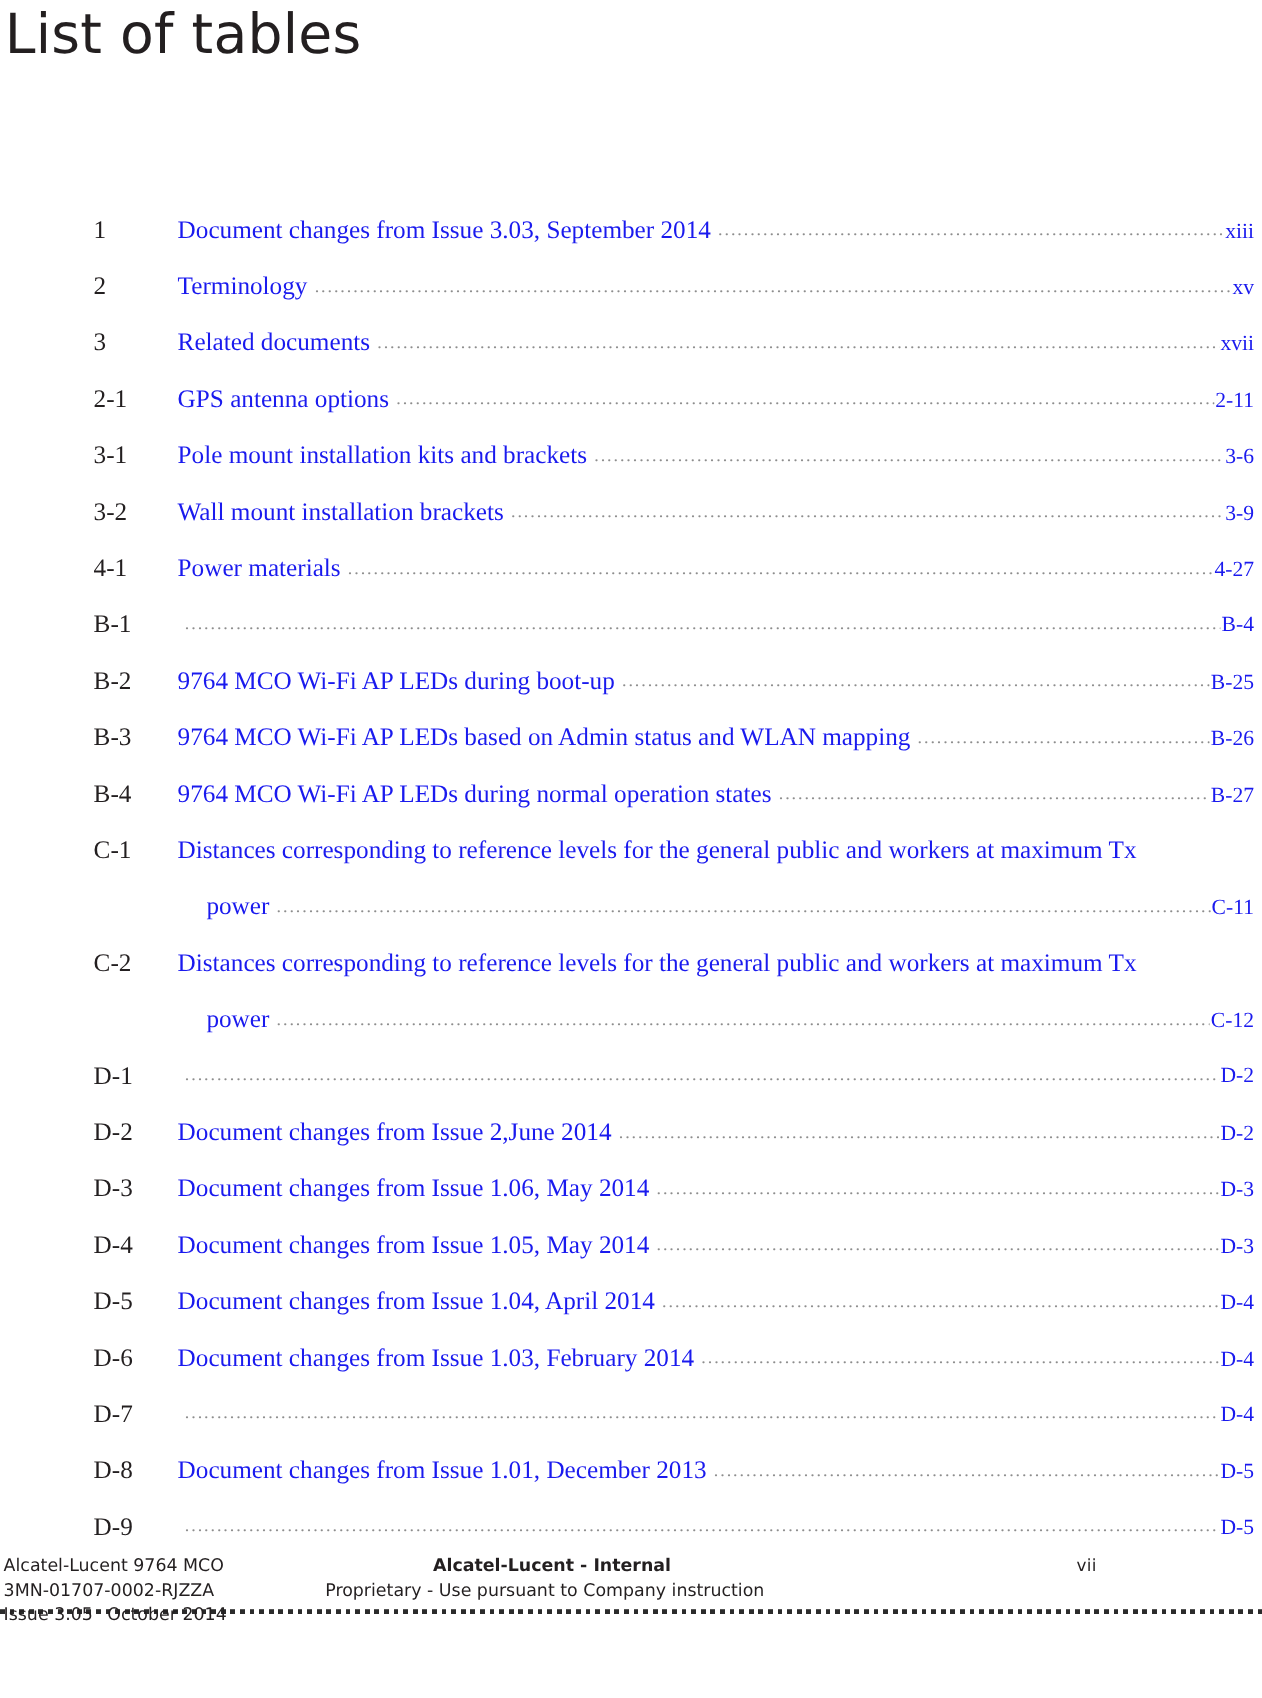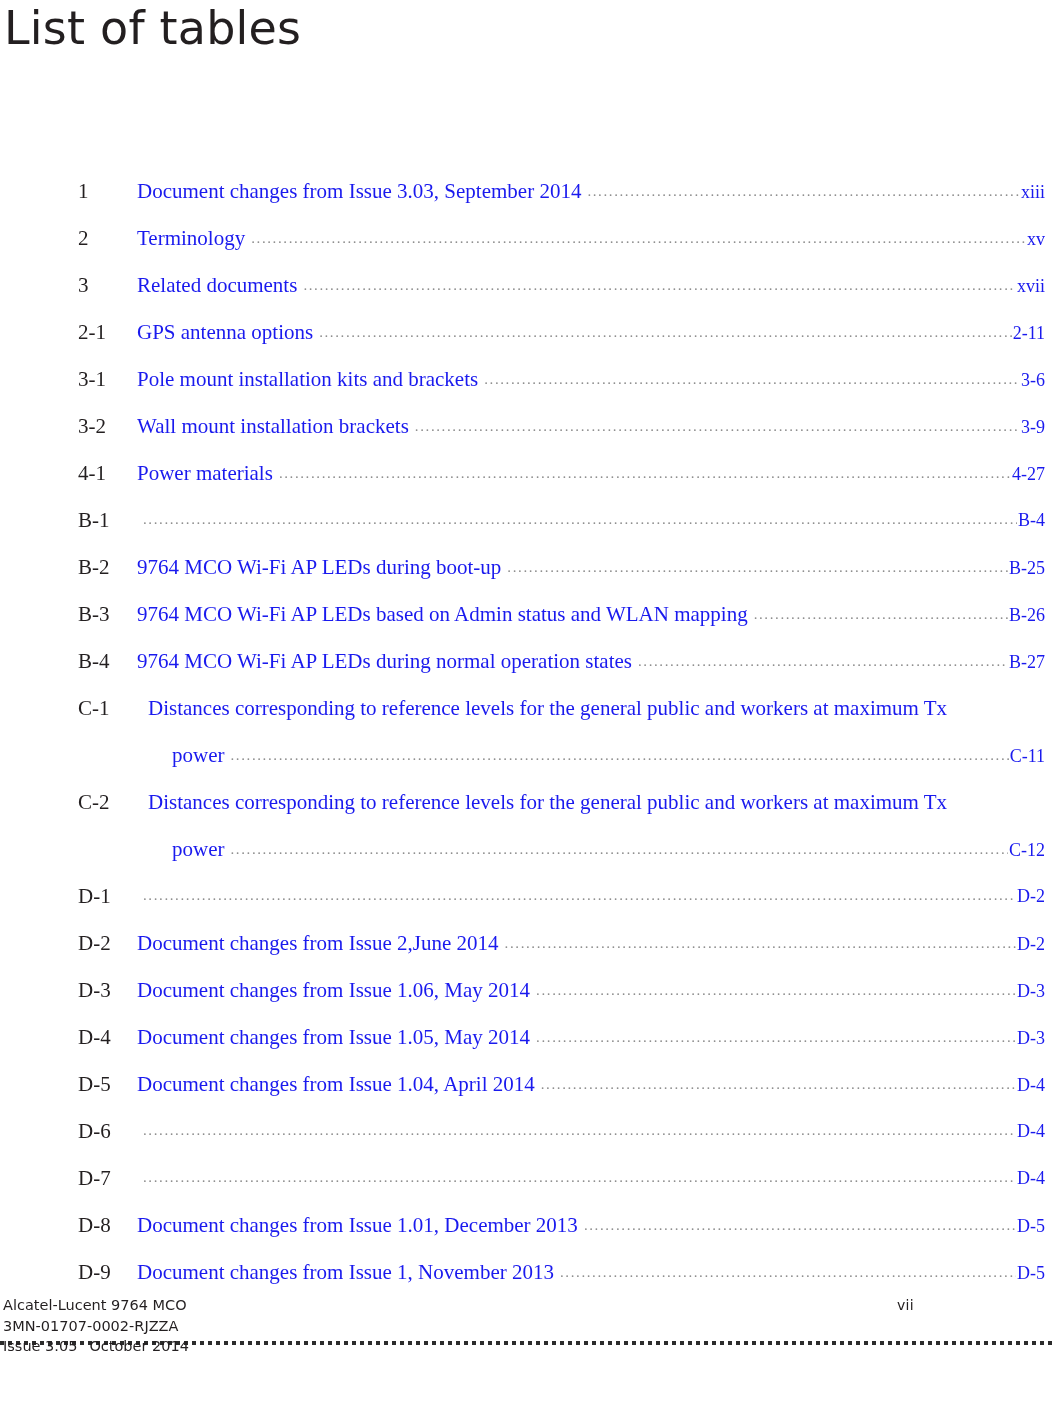--- a/index.html
+++ b/index.html
@@ -61,21 +61,21 @@
     width: 60px;
     color: #231f20;
     font-size: 21px;
     line-height: 26px;
     font-family: "Liberation Serif", serif;
     white-space: nowrap;
   }
 
   .lot-body {
     position: absolute;
-    left: 137px;
+    left: 148px;
     right: 7px;
     top: 6px;
     display: flex;
     align-items: baseline;
     font-size: 21px;
     line-height: 26px;
   }
   .lot-body.indent {
     left: 172px;
   }
@@ -372,20 +372,21 @@
           <span class="lot-title">Document changes from Issue 1.04, April 2014</span>
           <span class="lot-leader">................................................................................................................................................................................................................................................................................................................................</span>
           <span class="lot-page">D-4</span>
         </div>
       </div>
     </div>
     <div class="lot-entry">
       <div class="lot-line">
         <span class="lot-num">D-6</span>
         <div class="lot-body">
+          <span class="lot-title">Document changes from Issue 1.03, February 2014</span>
           <span class="lot-leader">................................................................................................................................................................................................................................................................................................................................</span>
           <span class="lot-page">D-4</span>
         </div>
       </div>
     </div>
     <div class="lot-entry">
       <div class="lot-line">
         <span class="lot-num">D-7</span>
         <div class="lot-body">
           <span class="lot-leader">................................................................................................................................................................................................................................................................................................................................</span>
@@ -400,34 +401,37 @@
           <span class="lot-title">Document changes from Issue 1.01, December 2013</span>
           <span class="lot-leader">................................................................................................................................................................................................................................................................................................................................</span>
           <span class="lot-page">D-5</span>
         </div>
       </div>
     </div>
     <div class="lot-entry">
       <div class="lot-line">
         <span class="lot-num">D-9</span>
         <div class="lot-body">
-          <span class="lot-title">Document changes from Issue 1, November 2013</span>
           <span class="lot-leader">................................................................................................................................................................................................................................................................................................................................</span>
           <span class="lot-page">D-5</span>
         </div>
       </div>
     </div>
   </div>
 
 <div class="footer-rule"></div>
 
 <div class="footer">
   <div class="footer-left">
     <span class="fl-row">Alcatel-Lucent 9764 MCO</span>
     <span class="fl-row">3MN-01707-0002-RJZZA</span>
     <span class="fl-row fl-issue">
       <span>Issue 3.05</span><span class="sp"></span><span>October 2014</span>
     </span>
   </div>
 
+  <div class="footer-center">
+    <span class="fc-title">Alcatel-Lucent - Internal</span>
+    <span class="fc-sub">Proprietary - Use pursuant to Company instruction</span>
+  </div>
 
   <div class="footer-page">vii</div>
 </div>
 
 </body></html>

